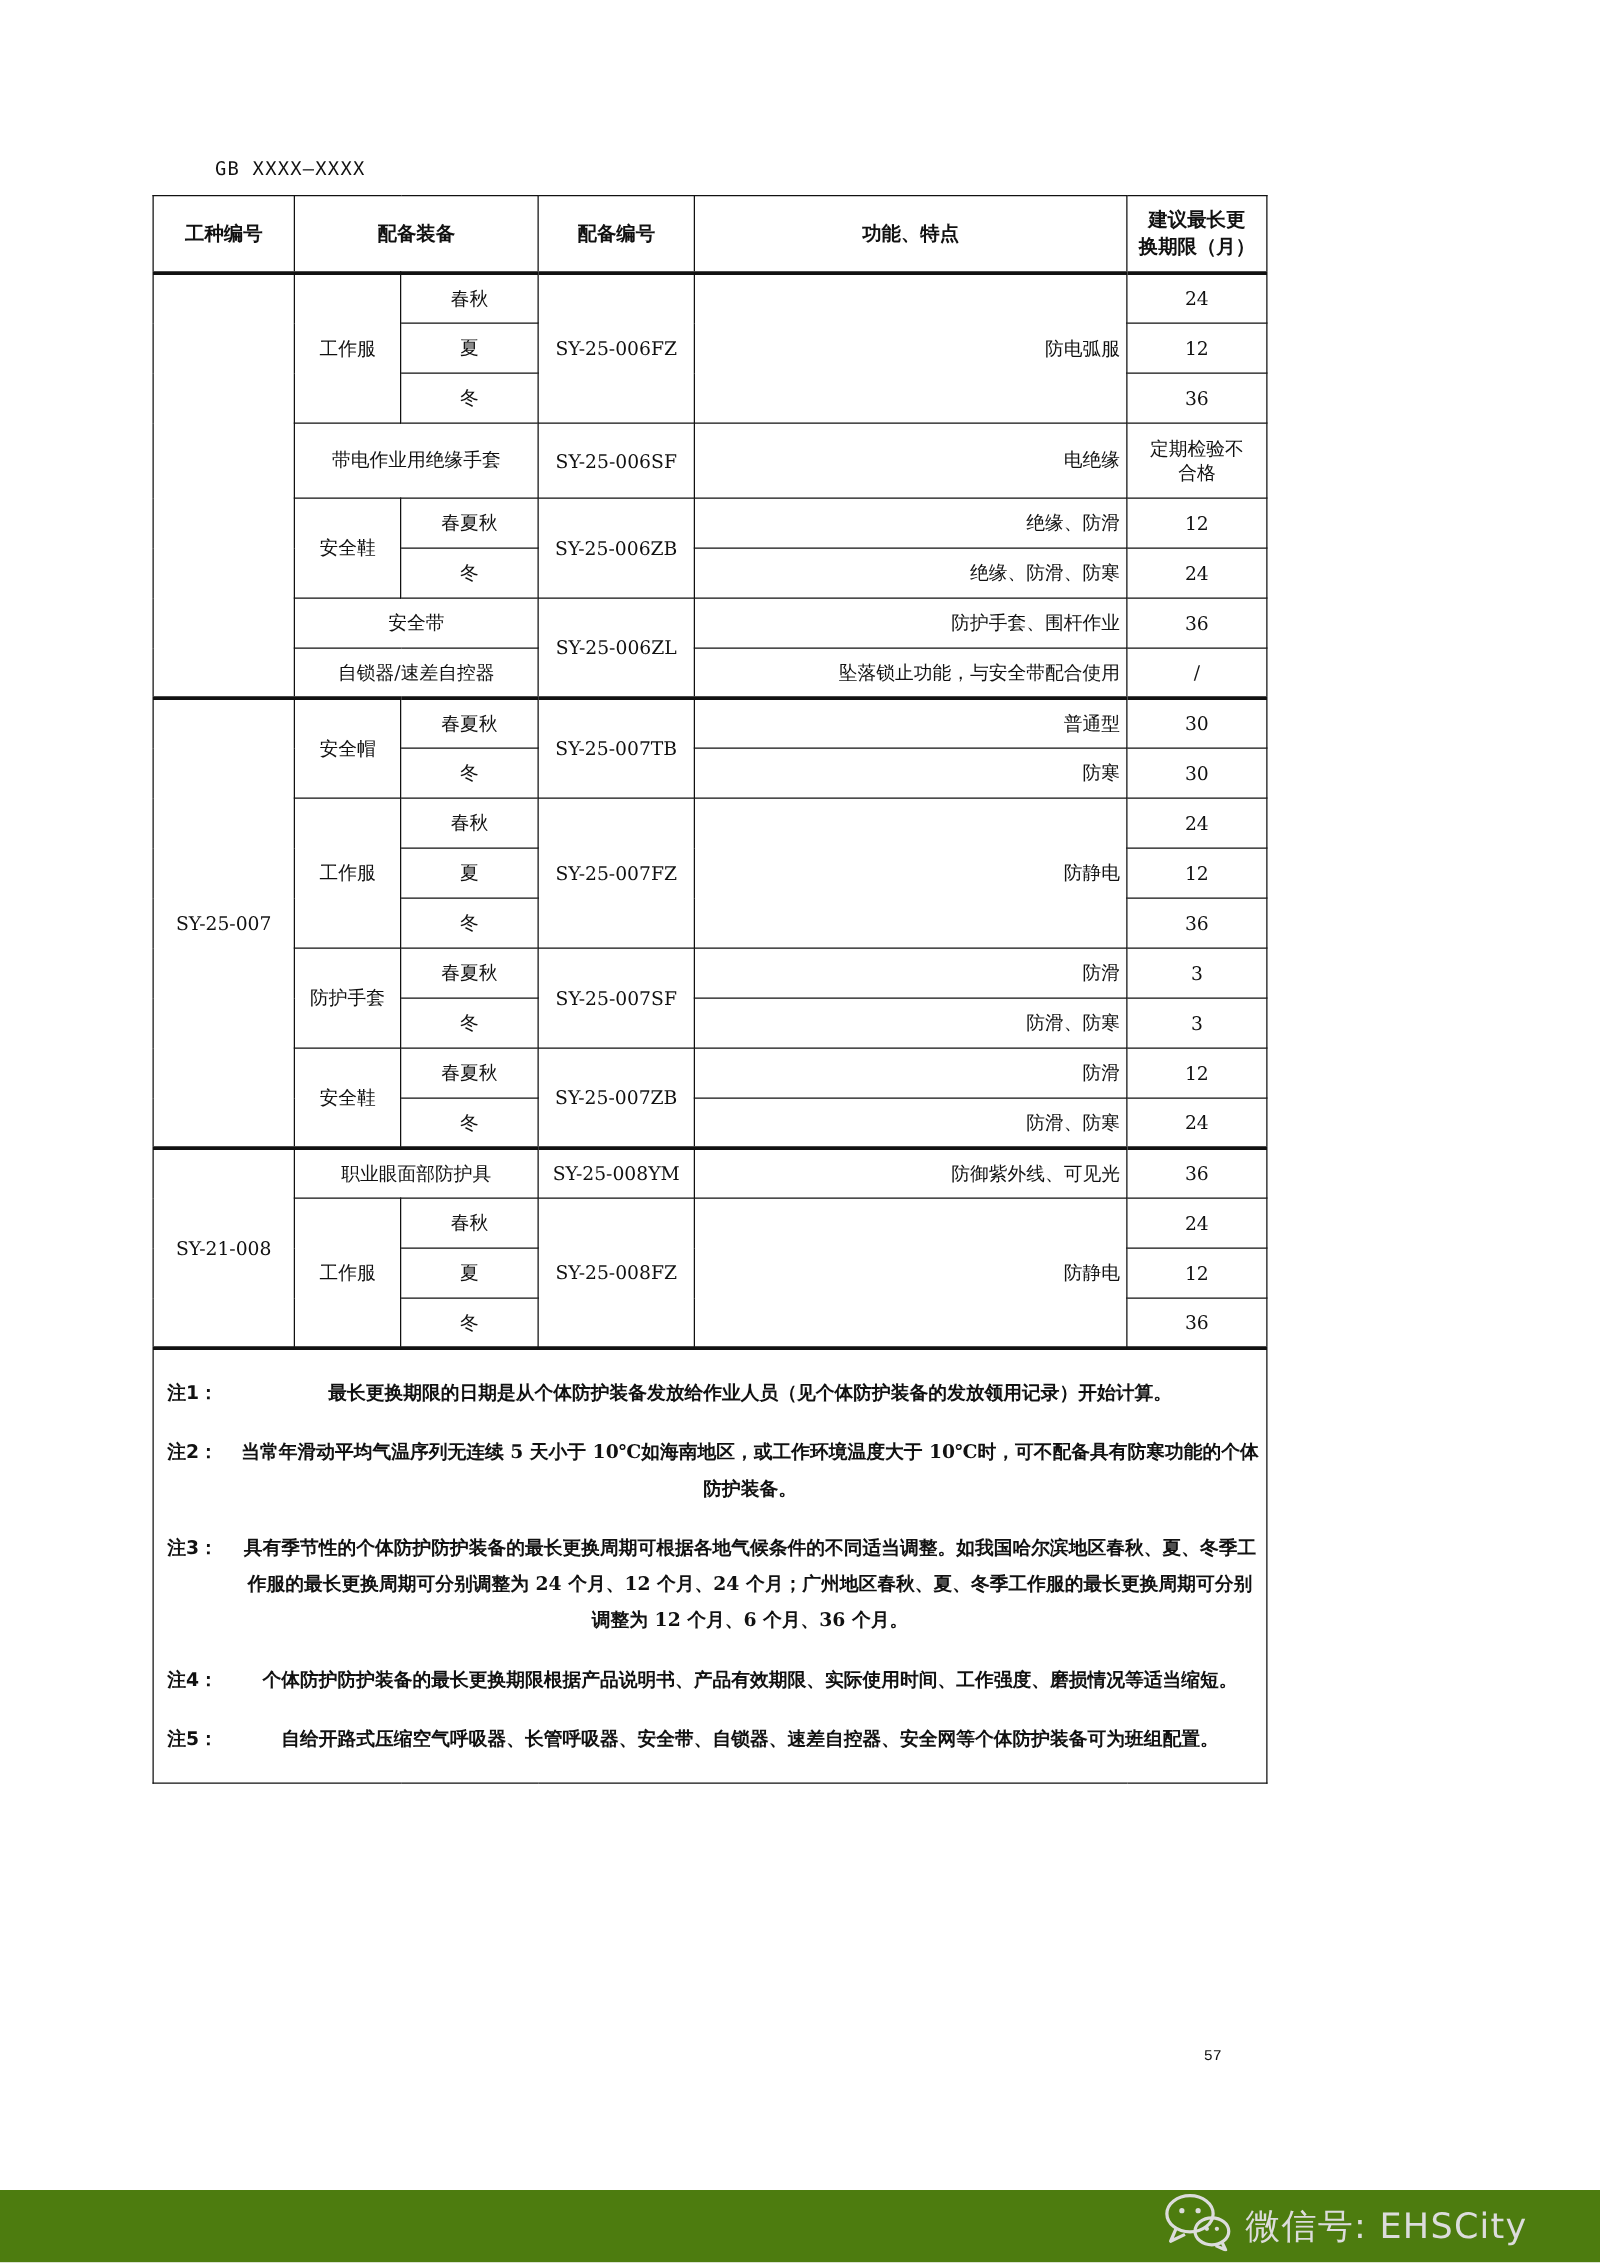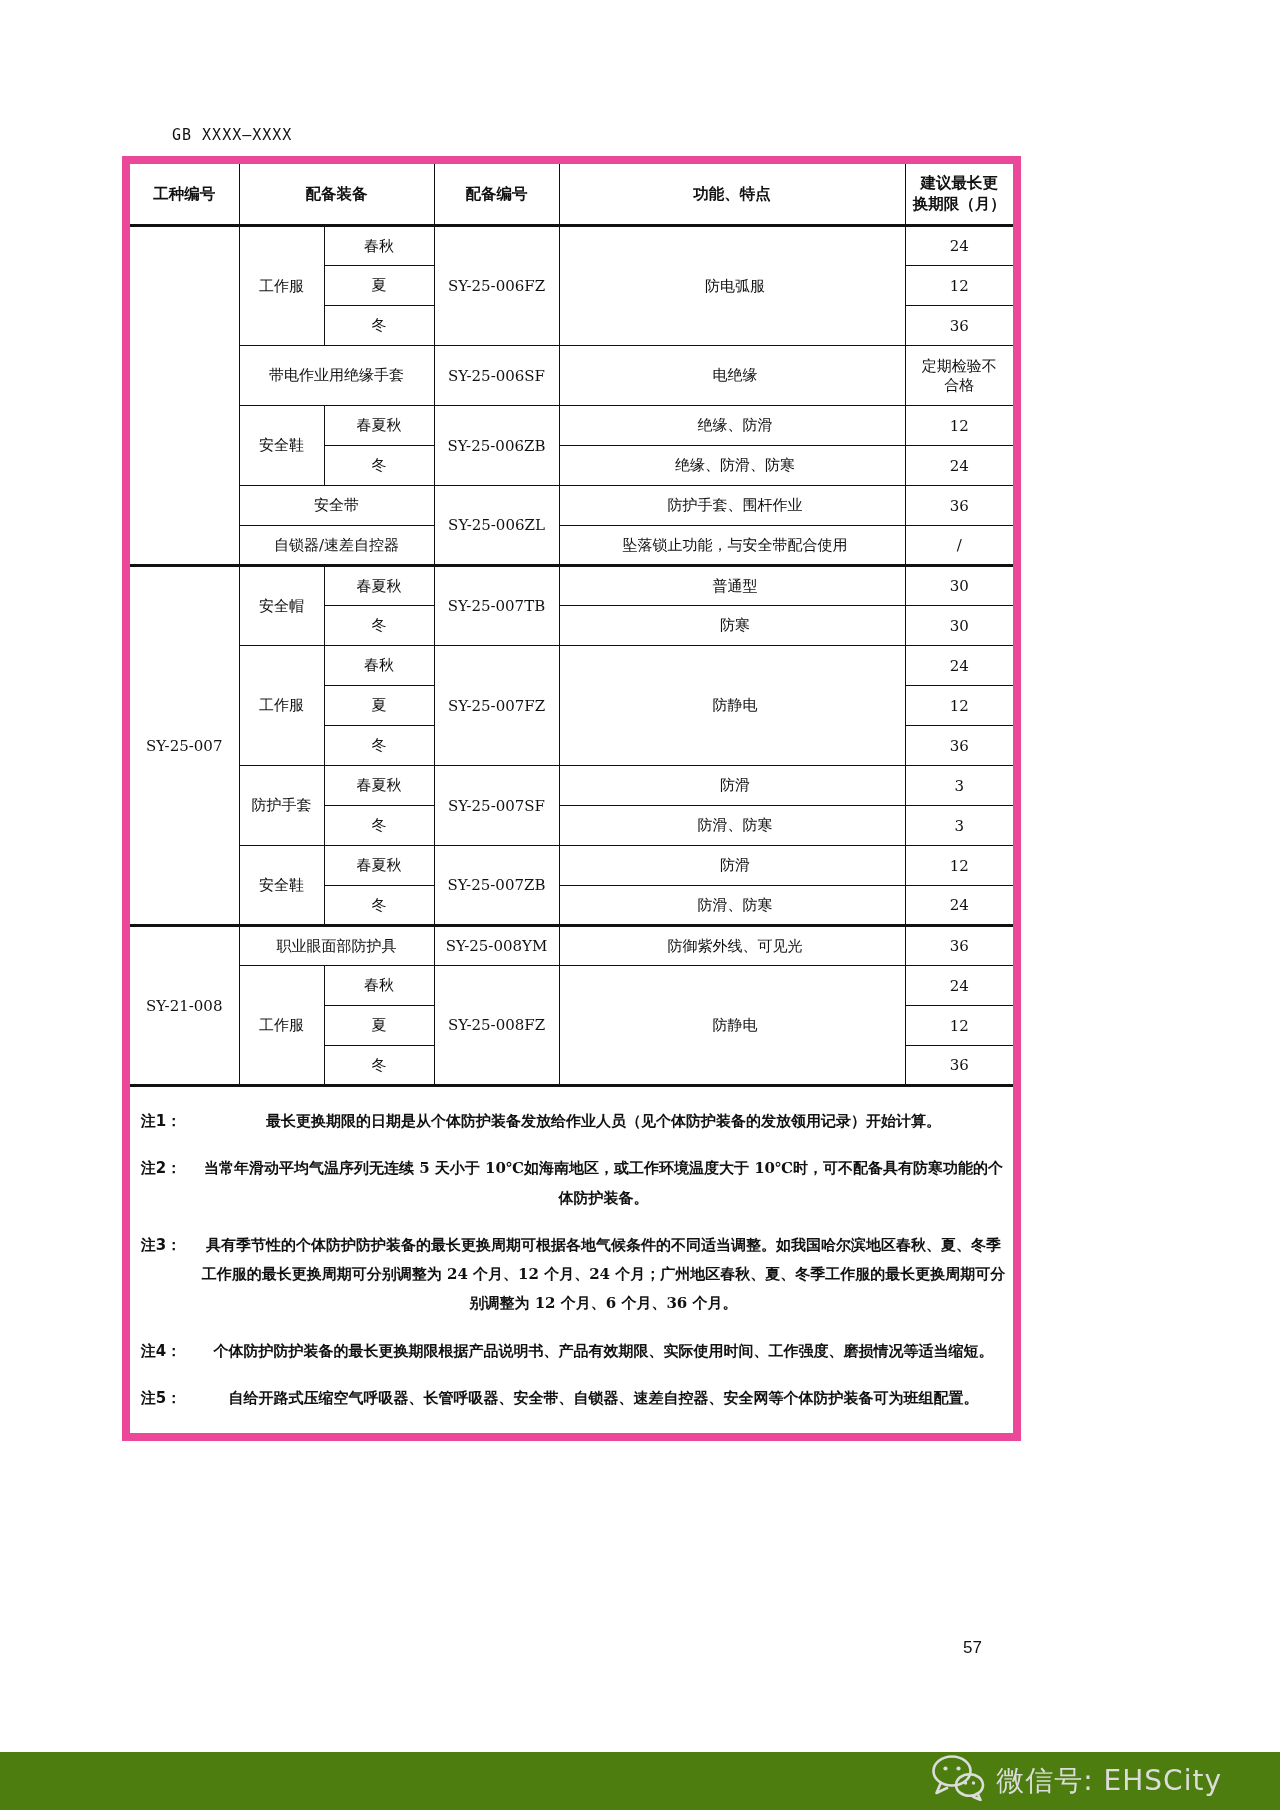--- a/index.html
+++ b/index.html
@@ -8,45 +8,45 @@
     background:#ffffff; overflow:hidden;
     font-family:"DejaVu Sans", sans-serif; color:#111;
   }
   .doc-code {
     position:absolute; left:132px; top:126px;
     font-family:"DejaVu Sans Mono", monospace; font-size:15px; letter-spacing:1px;margin-left:40px;
   }
   table.ppe {
     position:absolute; left:122px; top:156px; width:891px;
     border-collapse:collapse; table-layout:fixed;
-    border:8px solid #ec4899;
+    border:1px solid #ec4899;
     font-family:"DejaVu Serif", serif;
   }
   table.ppe th, table.ppe td {
     border:1.5px solid #111;
     text-align:center; vertical-align:middle;
     font-size:15px; padding:2px 5px;
     white-space:pre-line; word-break:break-word;
   }
   table.ppe thead th {
     font-family:"DejaVu Sans", sans-serif;
     font-weight:bold; font-size:15.5px;
     height:56px; border-bottom:3px solid #111;
   }
   table.ppe tbody tr { height:40px; }
   table.ppe tbody tr.tall { height:60px; }
-  table.ppe td.func { text-align:center; padding-left:11px; }
+  table.ppe td.func { text-align:right; padding-left:11px; }
   table.ppe tr.sec > td { border-top:3px solid #111; }
   td.notes-cell { text-align:left; padding:12px 16px 14px 38px; }
   .note { display:flex; align-items:flex-start; line-height:1.95; font-size:15px;gap:12px; }
   .note .lbl { flex:0 0 52px; font-weight:bold; font-family:"DejaVu Sans", sans-serif; white-space:nowrap; }
   .note .txt { flex:1;font-weight:bold; }
   .page-number {
     position:absolute; left:963px; top:1638px;
-    font-family:Liberation Sans, sans-serif; font-size:17px;
+    font-family:Liberation Mono, monospace; font-size:12px;
   }
   .footer-bar {
     position:absolute; left:0; bottom:0; width:1280px; height:58px;
     background:#4d7c0f; box-sizing:border-box;
     display:flex; align-items:center; justify-content:flex-end;
     padding-right:58px; gap:10px; color:#dcdcdc;
   }
   .wx-icon { display:inline-flex; position:relative; top:-4px; }
   .wx-text { font-size:28px; letter-spacing:1px; font-family:"DejaVu Sans", sans-serif; }
 </style>

